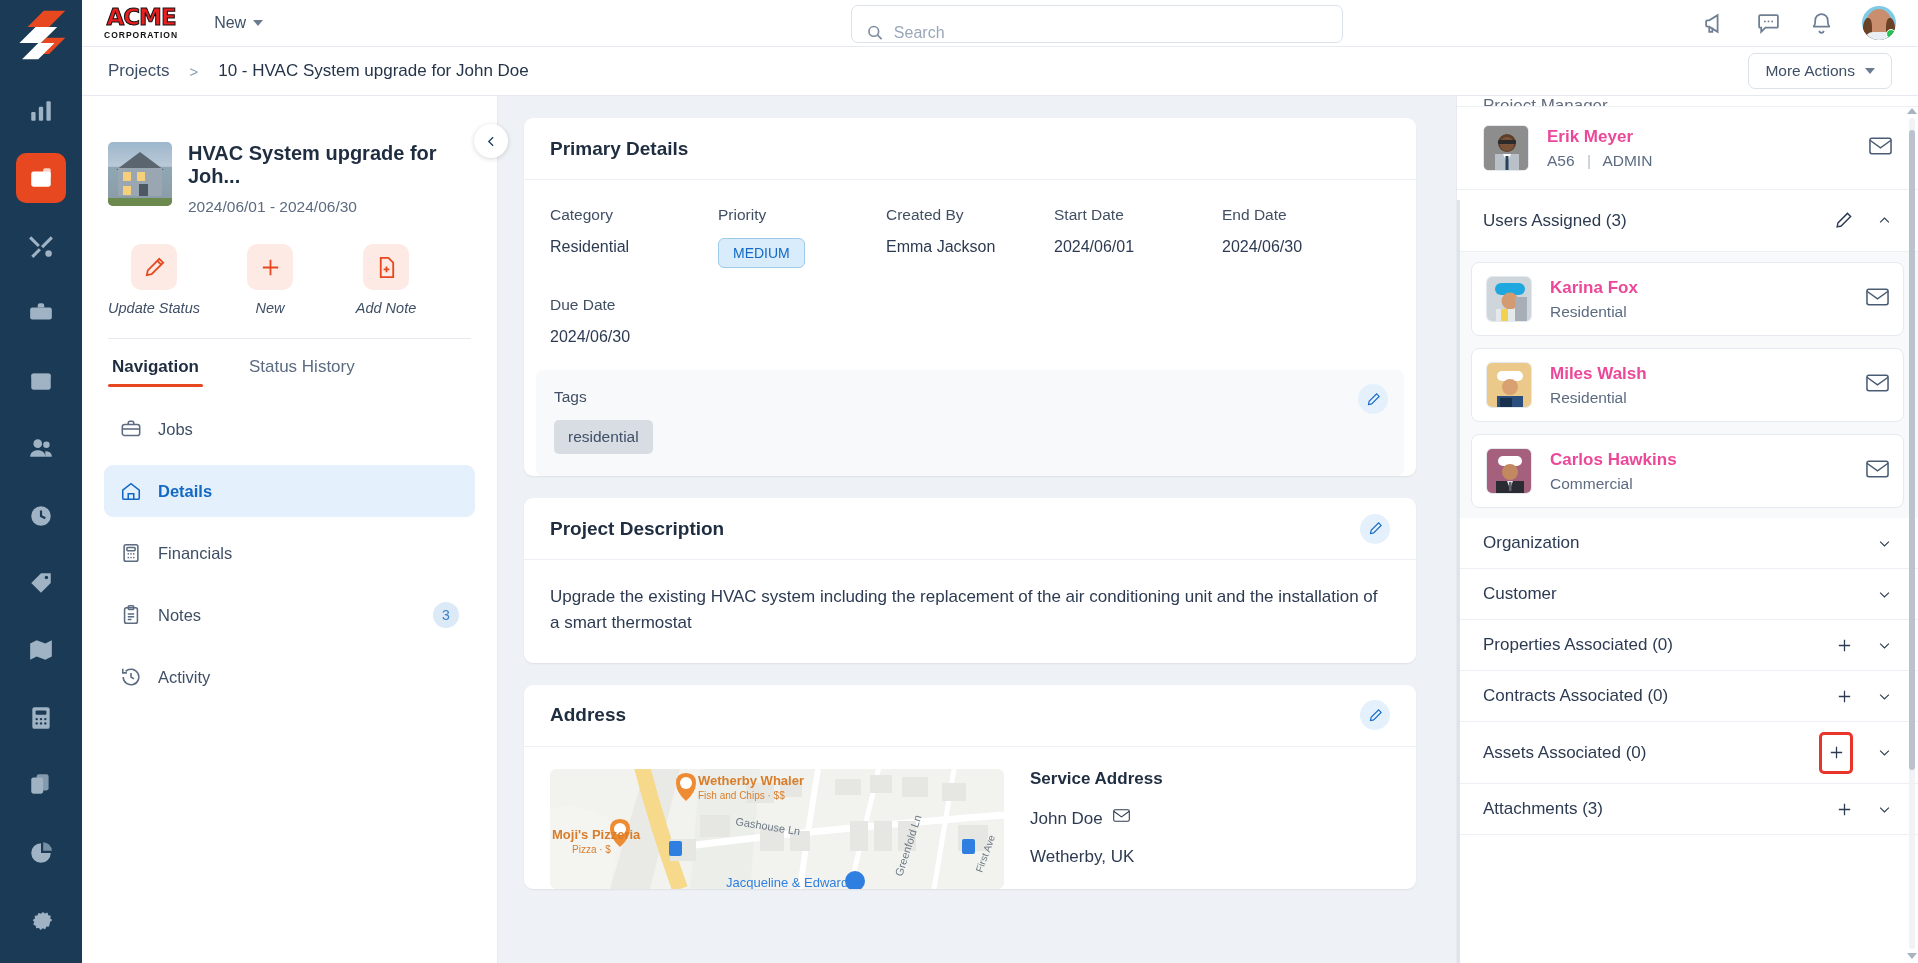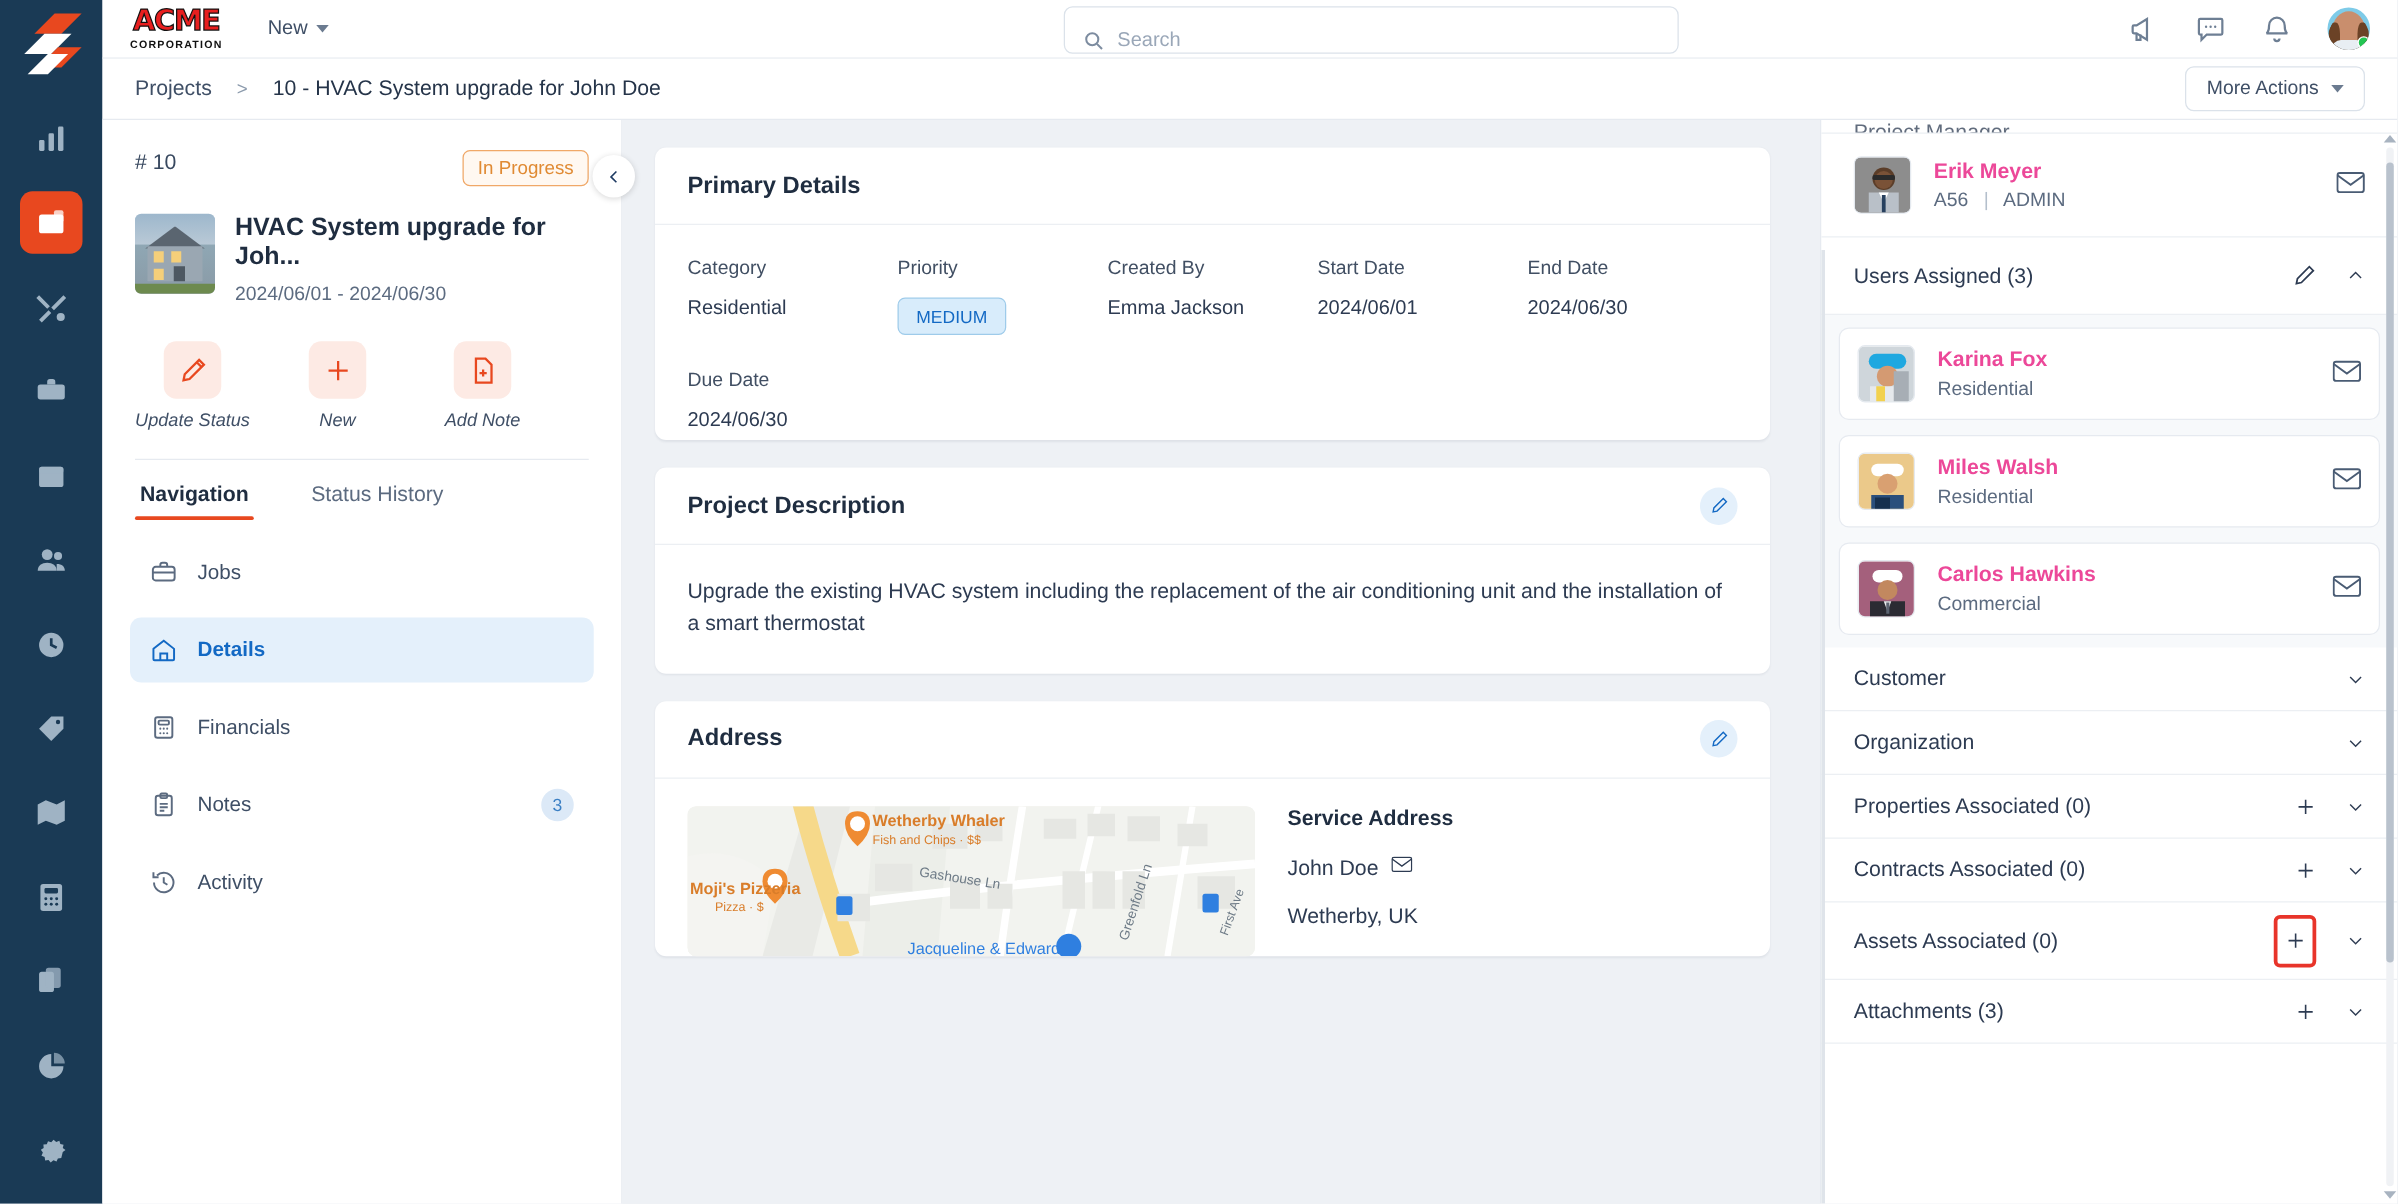--- a/index.html
+++ b/index.html
@@ -385,24 +385,20 @@
       <div class="moreactions">
         <span>More Actions</span>
         <span class="caret"></span>
       </div>
     </div>
 
     <div class="bodyarea">
 
       <div class="leftpanel">
         <div class="lp-head">
-          <div class="lp-row1">
-            <span class="lp-num"># 10</span>
-            <span class="badge-status">In Progress</span>
-          </div>
           <div class="lp-row2">
             <div class="thumb">
               <div class="roof"></div>
                 <div class="wall"></div>
                 <div class="w1"></div>
                 <div class="w2"></div>
                 <div class="w3"></div>
                 <div class="door"></div>
                 <div class="grass"></div>
             </div>
@@ -525,20 +521,29 @@
               <div class="fld-lbl">Start Date</div>
               <div class="fld-val">2024/06/01</div>
             </div>
             <div>
               <div class="fld-lbl">End Date</div>
               <div class="fld-val">2024/06/30</div>
             </div>
             <div>
               <div class="fld-lbl">Due Date</div>
               <div class="fld-val">2024/06/30</div>
+            </div>
+          </div>
+          <div class="tagzone">
+            <div class="fld-lbl">Tags</div>
+            <span class="tagchip">residential</span>
+            <div class="editbtn">
+              <svg viewBox="0 0 24 24">
+                  <path d="M4 20l1-5L17 3l4 4L9 19z"></path>
+                </svg>
             </div>
           </div>
         </div>
 
         <div class="card">
           <div class="card-head">
             <span class="card-title">Project Description</span>
             <div class="editbtn">
               <svg viewBox="0 0 24 24">
                   <path d="M4 20l1-5L17 3l4 4L9 19z"></path>
@@ -729,31 +734,31 @@
             <div class="mail-btn">
               <svg viewBox="0 0 24 18">
                   <rect x="1" y="1" width="22" height="16" rx="2"></rect>
                   <path d="M1 3l11 8 11-8"></path>
                 </svg>
             </div>
           </div>
         </div>
 
         <div class="rp-row">
-          <span>Customer</span>
+          <span>Organization</span>
           <div class="rp-acts">
             <div class="ic-btn">
               <svg class="chev" viewBox="0 0 24 24">
                   <path d="M5 9l7 7 7-7"></path>
                 </svg>
             </div>
           </div>
         </div>
         <div class="rp-row">
-          <span>Organization</span>
+          <span>Customer</span>
           <div class="rp-acts">
             <div class="ic-btn">
               <svg class="chev" viewBox="0 0 24 24">
                   <path d="M5 9l7 7 7-7"></path>
                 </svg>
             </div>
           </div>
         </div>
         <div class="rp-row">
           <span>Properties Associated (0)</span>

